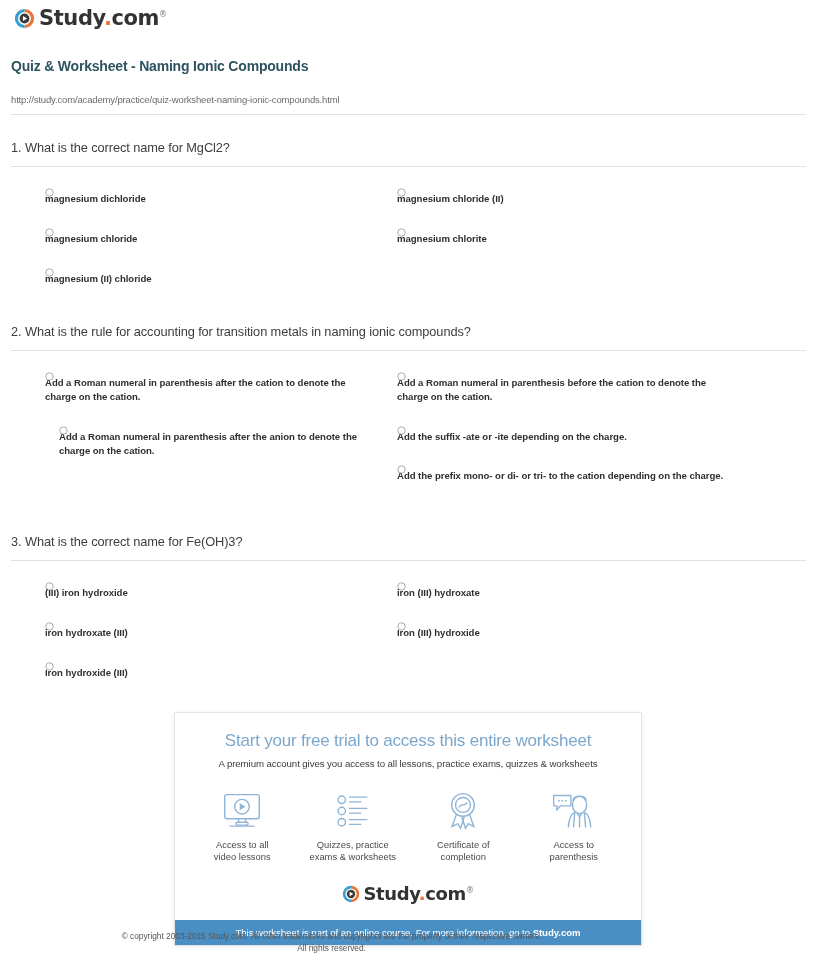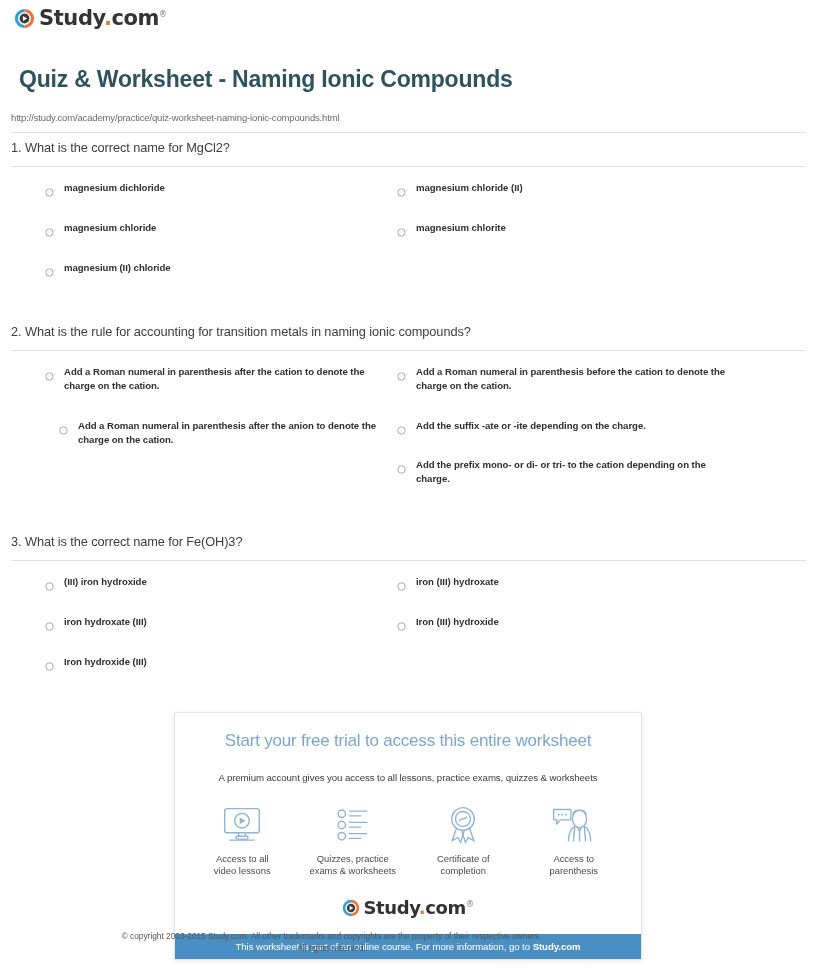--- a/index.html
+++ b/index.html
@@ -48,26 +48,26 @@
 
   
   .title-block {
     position: absolute;
     left: 11px;
     top: 58px;
     width: 795px;
   }
   .page-title {
     font-family: "Liberation Sans", sans-serif;
-    font-size: 23px;
+    font-size: 14px;
     font-weight: bold;
     color: #2e5360;
     letter-spacing: -0.2px;
     line-height: 1.15;
-    margin: 8px;
+    margin: 0;
   }
   .page-url {
     font-size: 9.5px;
     color: #6b6b6b;
     margin-top: 20px;
     letter-spacing: -0.15px;
     font-family: "Liberation Sans", sans-serif;
   }
   .hr {
     border: 0;
@@ -90,20 +90,21 @@
   .q-rule { margin-top: 9px; }
 
   .options {
     position: relative;
     margin-top: 14px;
   }
   .opt {
     position: absolute;
     display: flex;
     align-items: flex-start;
+    flex-direction: column;
   }
   .radio {
     width: 9px;
     height: 9px;
     flex: 0 0 auto;
     margin-top: 2px;
     margin-right: 10px;
   }
   .opt-label {
     font-size: 9.6px;
@@ -131,21 +132,21 @@
     font-size: 17px;
     color: #7ba7cc;
     font-weight: 400;
     letter-spacing: -0.2px;
     font-family: "Liberation Sans", sans-serif;
   }
   .promo-sub {
     text-align: center;
     font-size: 9.7px;
     color: #3b3b3b;
-    margin-top: 21px;
+    margin-top: 7px;
     letter-spacing: -0.1px;
     font-family: "Liberation Sans", sans-serif;
   }
   .features {
     display: flex;
     justify-content: space-around;
     margin-top: 22px;
     gap: 8px;
   }
   .feature {

